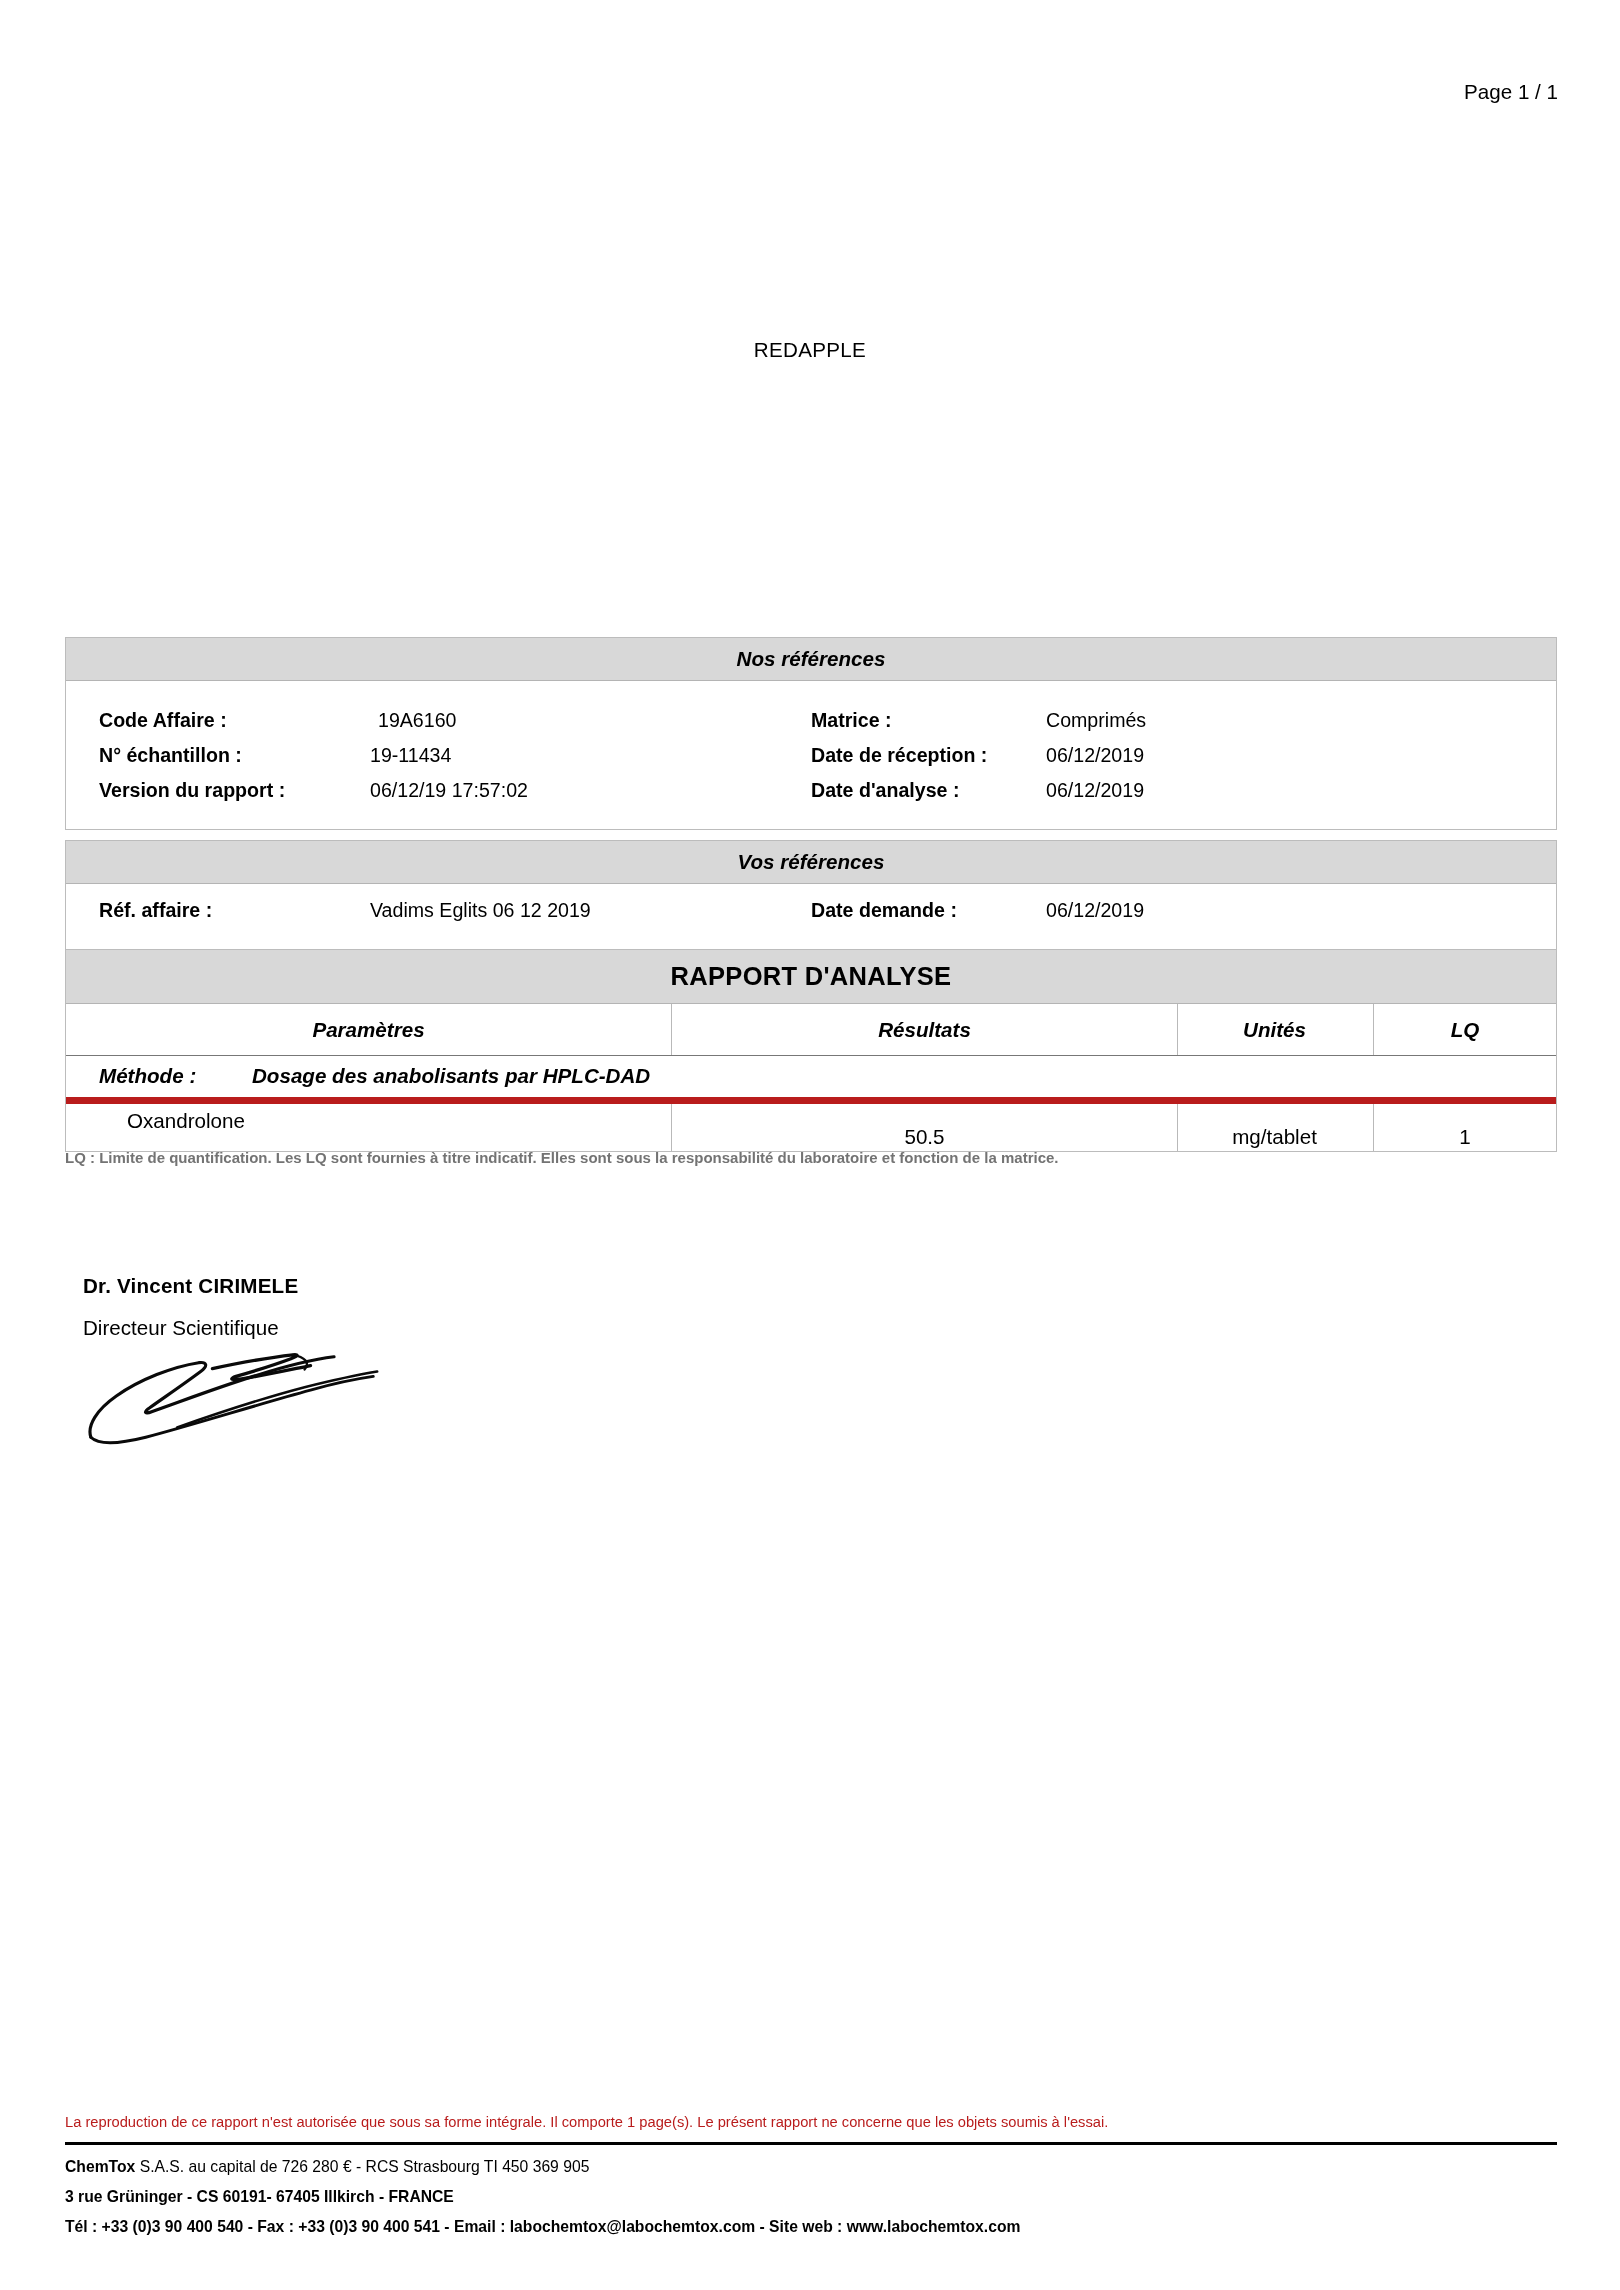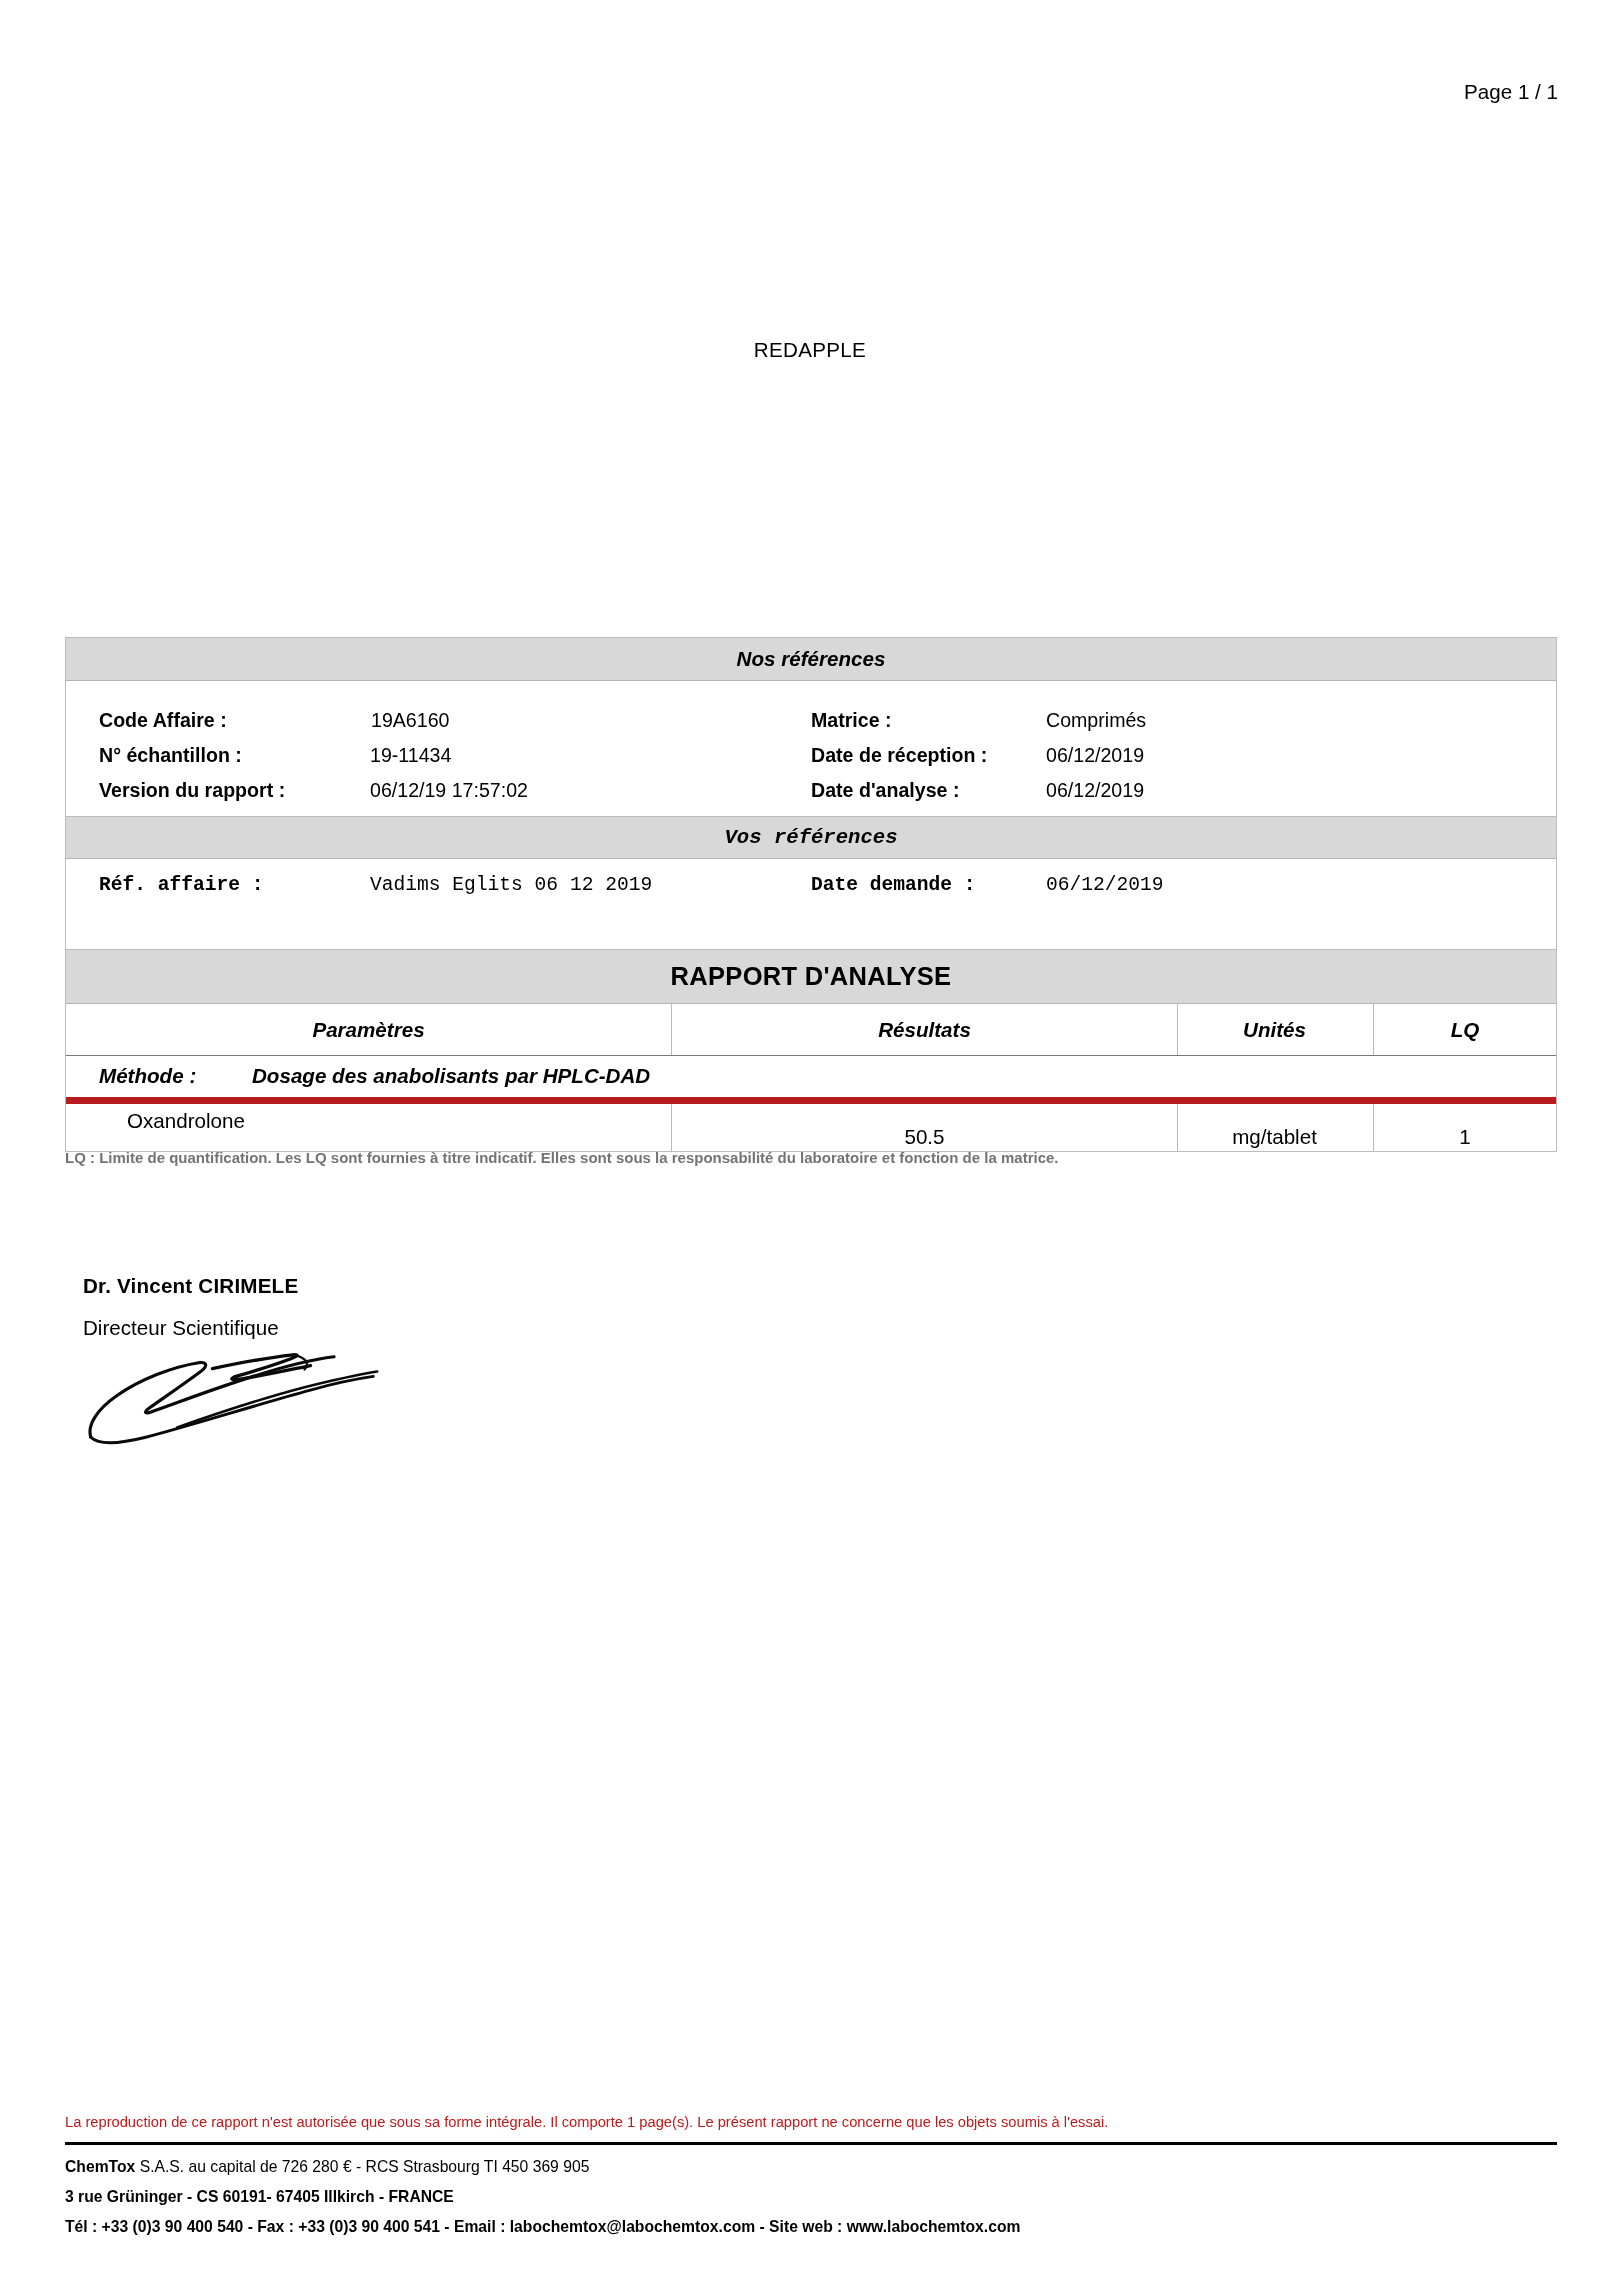--- a/index.html
+++ b/index.html
@@ -264,40 +264,40 @@
 
   <div id="page-number">Page 1 / 1</div>
 
   <div id="client-name">REDAPPLE</div>
 
   <div class="tbl" id="tbl-our-refs" style="top:637px;">
     <div class="tbl-band">Nos références</div>
     <div class="tbl-body" style="height:120px;padding-top:28px;">
       <div class="kv-row">
         <span class="kv-label col-left" style="left:33px;">Code Affaire :</span>
-        <span class="kv-value" style="left:305px;">19A6160</span>
+        <span class="kv-value" style="left:312px;">19A6160</span>
         <span class="kv-label" style="left:745px;">Matrice :</span>
         <span class="kv-value" style="left:980px;">Comprimés</span>
       </div>
       <div class="kv-row">
         <span class="kv-label" style="left:33px;">N° échantillon :</span>
         <span class="kv-value" style="left:304px;">19-11434</span>
         <span class="kv-label" style="left:745px;">Date de réception :</span>
         <span class="kv-value" style="left:980px;">06/12/2019</span>
       </div>
       <div class="kv-row">
         <span class="kv-label" style="left:33px;">Version du rapport :</span>
         <span class="kv-value" style="left:304px;">06/12/19  17:57:02</span>
         <span class="kv-label" style="left:745px;">Date d'analyse :</span>
         <span class="kv-value" style="left:980px;">06/12/2019</span>
       </div>
     </div>
   </div>
 
-  <div class="tbl" id="tbl-your-refs" style="top:816px;font-family:Liberation Mono, monospace;">
+  <div class="tbl" id="tbl-your-refs" style="top:840px;">
     <div class="tbl-band">Vos références</div>
     <div class="tbl-body" style="height:84px;padding-top:15.7px;">
       <div class="kv-row">
         <span class="kv-label" style="left:33px;">Réf. affaire :</span>
         <span class="kv-value" style="left:304px;">Vadims Eglits 06 12 2019</span>
         <span class="kv-label" style="left:745px;">Date demande :</span>
         <span class="kv-value" style="left:980px;">06/12/2019</span>
       </div>
     </div>
   </div>

